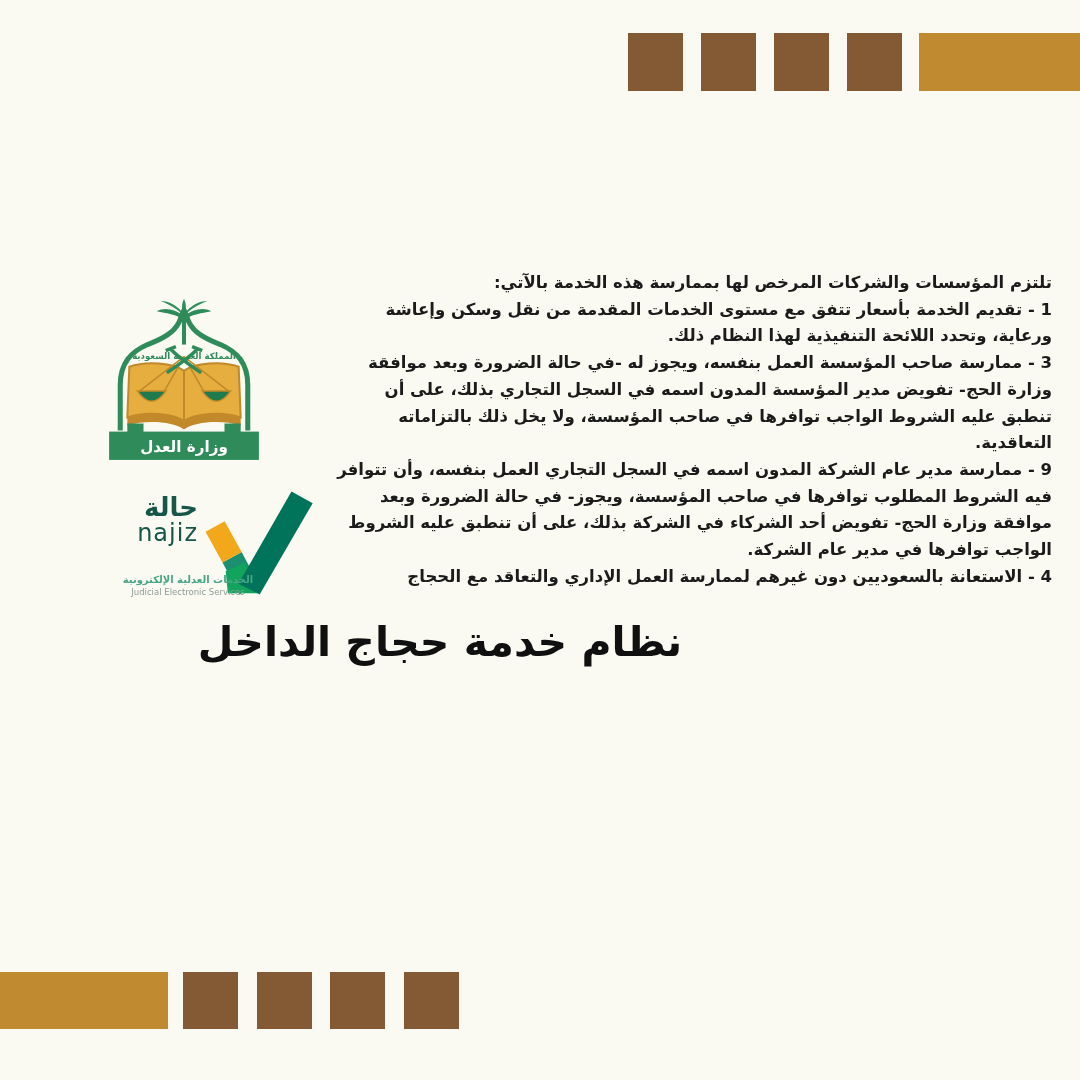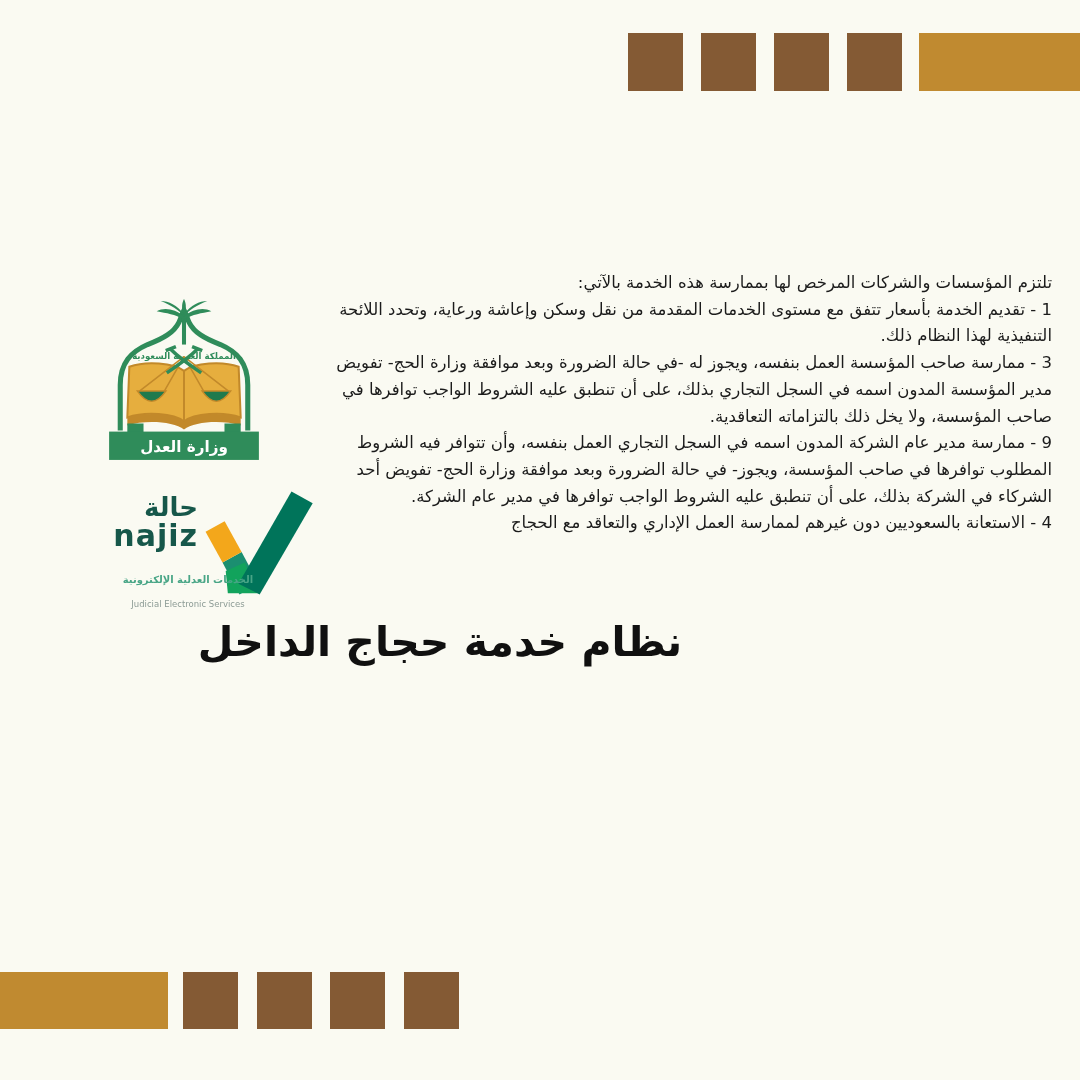--- a/index.html
+++ b/index.html
@@ -23,34 +23,34 @@
   .st-green{stroke:var(--moj-green,#2F8C5A);}
   .f-gold{fill:var(--moj-gold,#E6AE3E);}
   .st-goldd{stroke:var(--moj-gold-dark,#C2892A);}
   .f-pan{fill:var(--pan-green,#1F7A4D);}
 
   
   .najiz{position:absolute; left:103px; top:488px; width:215px; height:112px;}
   .najiz-check{position:absolute; right:0; top:0;}
   .najiz-names{position:absolute; right:120px; top:6px; text-align:right; direction:rtl;}
   .najiz-ar{font-size:26px; font-weight:bold; color:var(--najiz-text,#16574A); line-height:1.05; letter-spacing:1px;}
-  .najiz-en{font-size:30px; font-weight:bold; color:var(--najiz-text,#16574A); line-height:1.0; letter-spacing:1px; direction:ltr;}
+  .najiz-en{font-size:24px; font-weight:normal; color:var(--najiz-text,#16574A); line-height:1.0; letter-spacing:1px; direction:ltr;}
   .najiz-tags{position:absolute; left:0; top:76px; width:170px; text-align:center;}
   .tag-ar{font-size:10px; font-weight:bold; color:var(--tagline-green,#48A586); direction:rtl;margin-top:10px;}
-  .tag-en{font-size:8.5px; color:var(--tagline-gray,#8C9B95); margin-top:14px;}
+  .tag-en{font-size:8.5px; color:var(--tagline-gray,#8C9B95); margin-top:2px;}
   .f-orange{fill:var(--najiz-orange,#F3A71B);}
   .f-teal{fill:var(--najiz-teal,#1B8F70);}
   .f-dark{fill:var(--najiz-dark,#00745A);}
   .f-bright{fill:var(--najiz-bright,#12A35C);}
 
   
   .body-text{
     position:absolute; right:28px; top:270px; width:722px;
     direction:rtl; text-align:right;
-    color:var(--text,#1B1B1B); font-weight:normal;
+    color:var(--text,#1B1B1B); font-weight:bold;
     font-size:16.5px; line-height:1.62;
   }
   .body-text p{margin:0;}
 
   
   .title-block{
     position:absolute; left:140px; top:612px; width:600px;
     text-align:center; direction:rtl; color:var(--title,#101010); font-weight:bold;
   }
   .title-line1{font-size:41px; line-height:1.5;}

